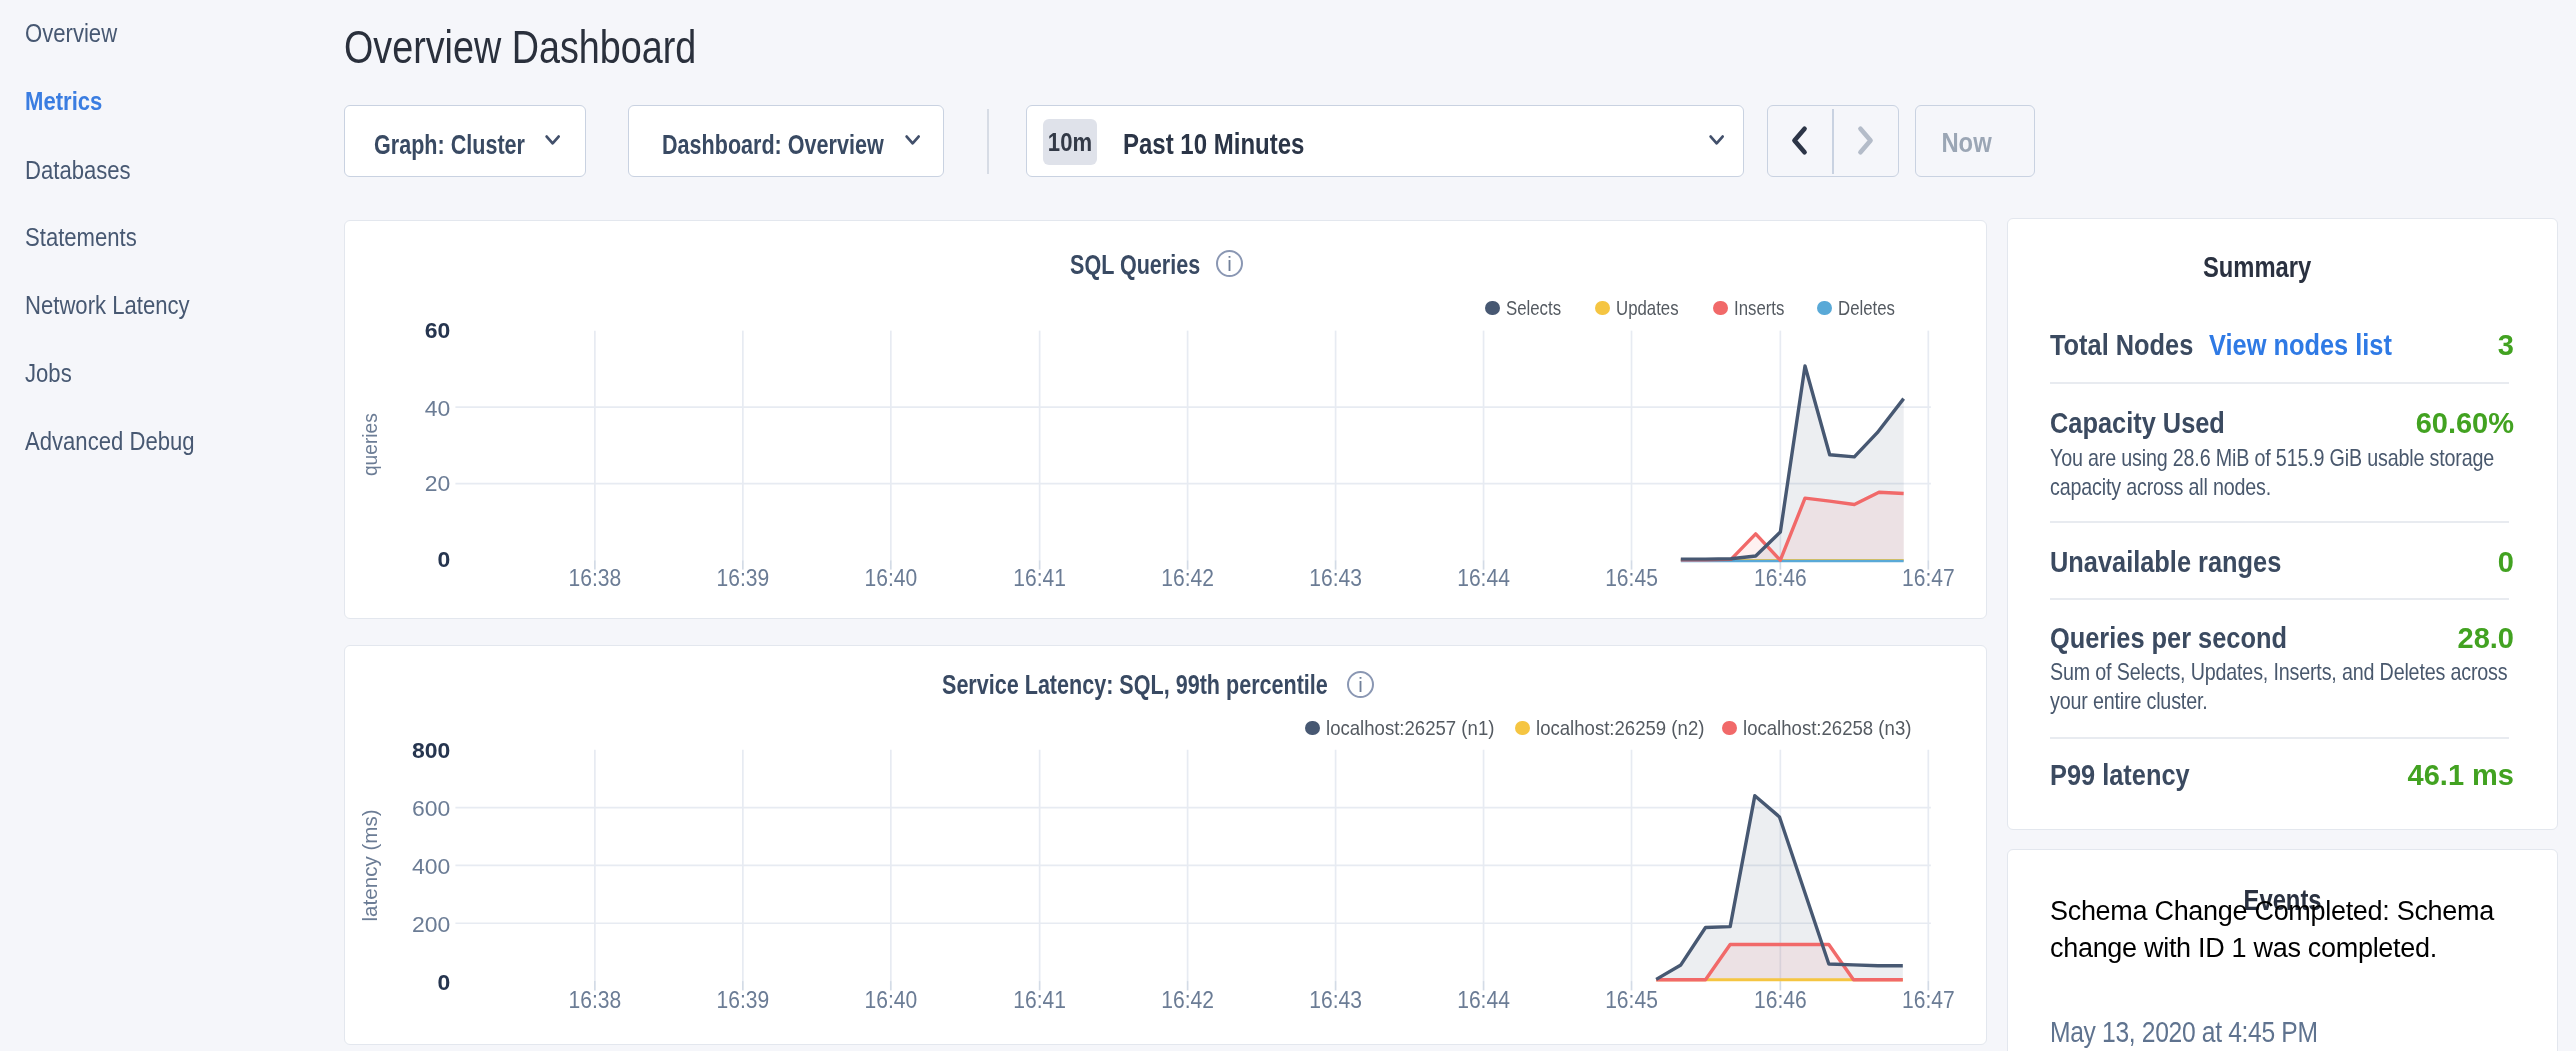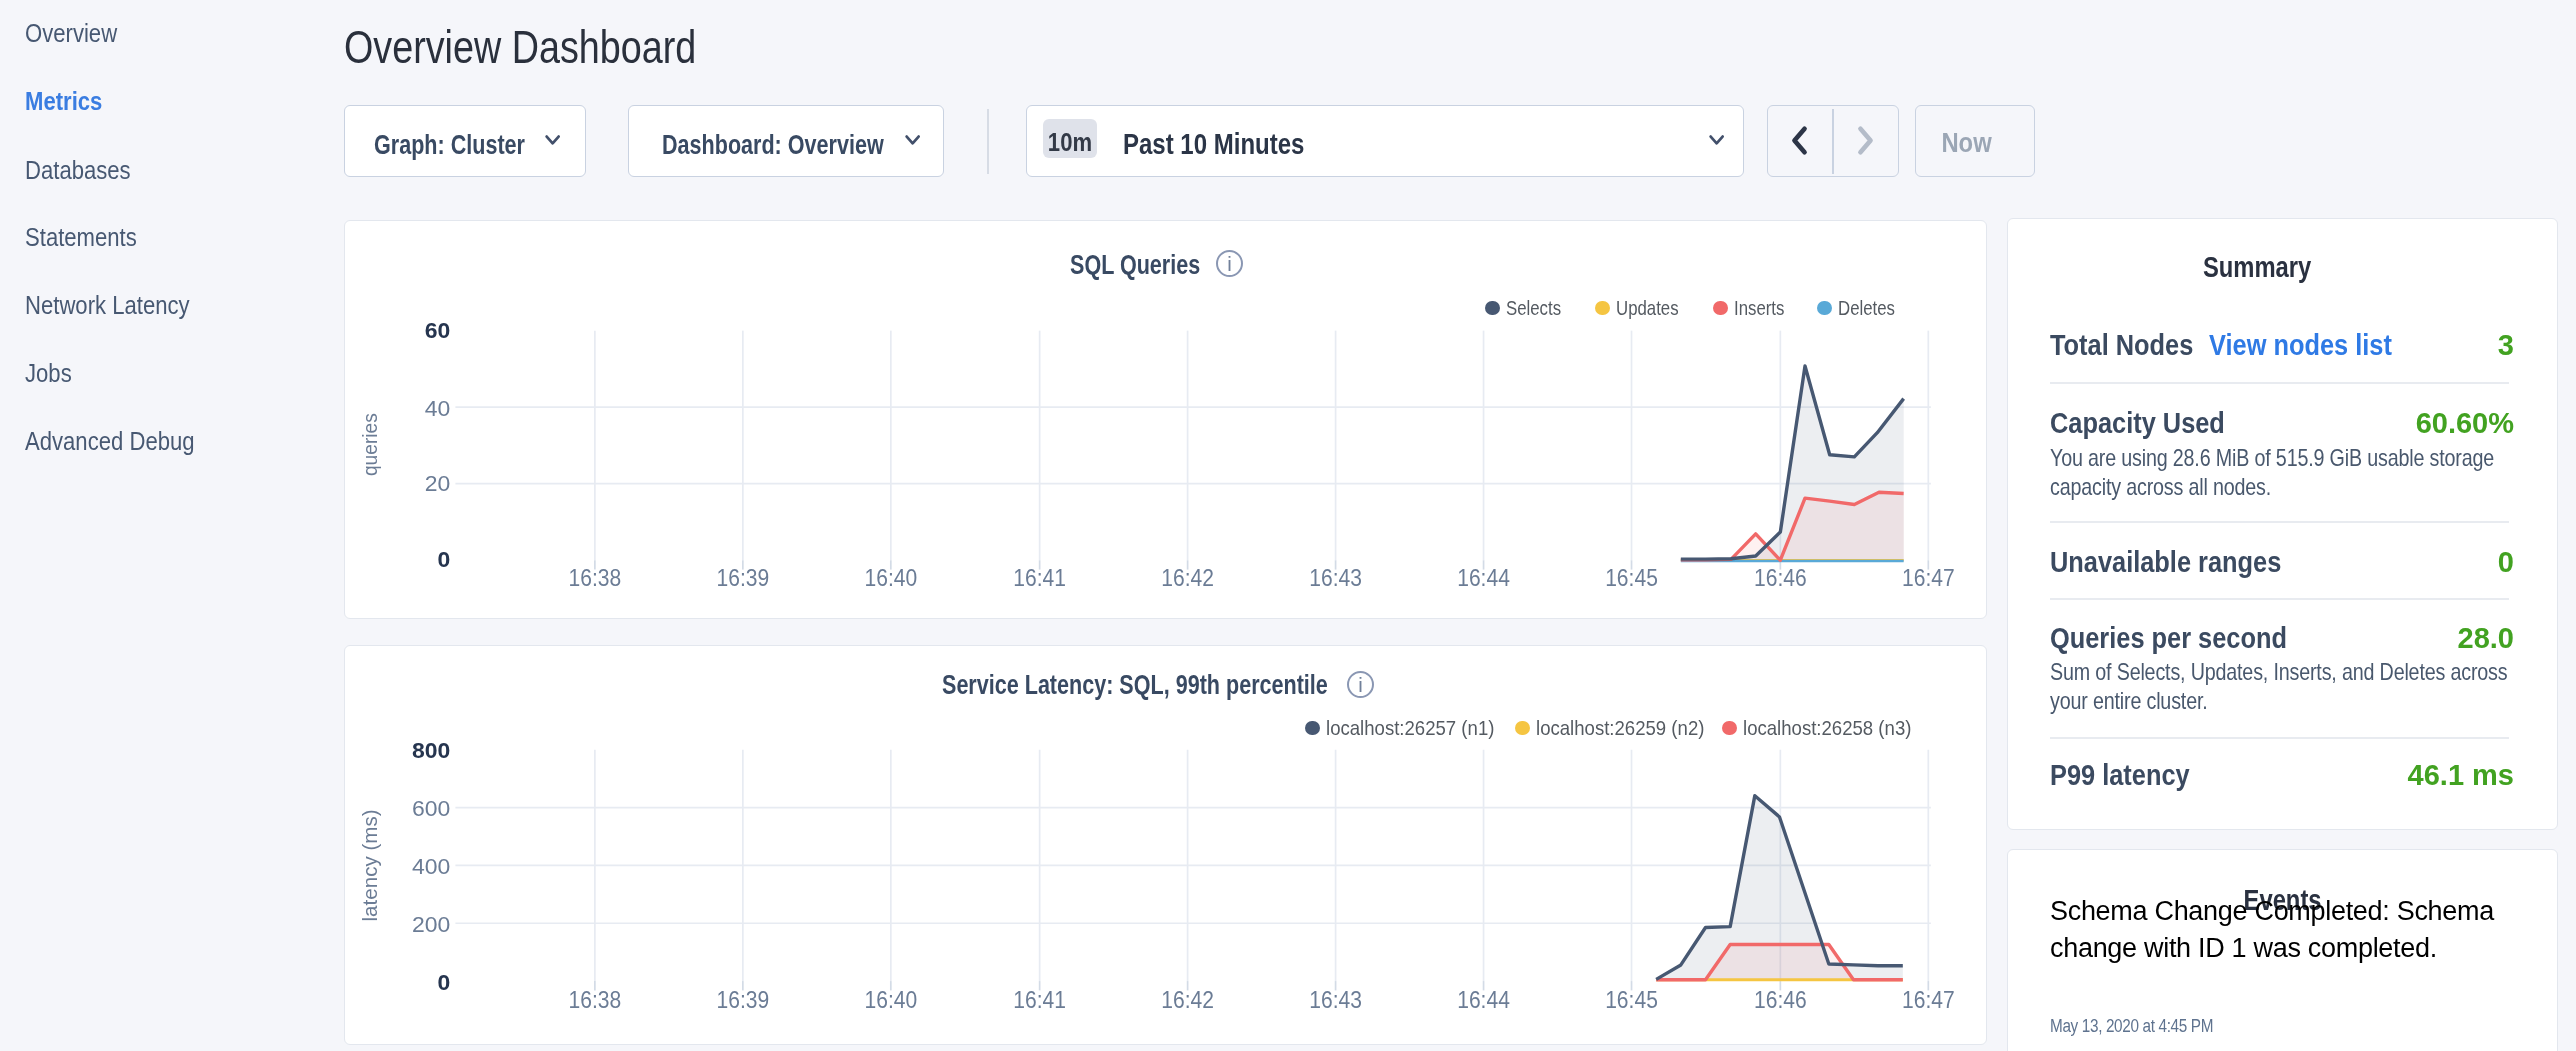--- a/index.html
+++ b/index.html
@@ -64,21 +64,21 @@
 
 <div class="ctl" style="left:628px; width:316px;"></div>
 <div class="abs ctltext sx77" style="left:662px; top:129px;">Dashboard: Overview</div>
 <svg class="abs" style="left:905px; top:134px;" width="15.3" height="13.6" viewBox="0 0 18 16">
     <path d="M2 3 L9 11 L16 3" fill="none" stroke="#42506b" stroke-width="3.2" stroke-linecap="round" stroke-linejoin="round"></path>
   </svg>
 
 <div class="abs" style="left:987px; top:109px; height:65px; width:1.7px; background:#d7dce5;"></div>
 
 <div class="ctl" style="left:1026px; width:718px;"></div>
-<div class="abs" style="left:1043px; top:119px; width:54px; height:39px; background:#dfe2ea; border-radius:6px;">
+<div class="abs" style="left:1043px; top:119px; width:54px; height:46px; background:#dfe2ea; border-radius:6px;">
     <span class="abs" style="left:0; width:54px; text-align:center; line-height:46px; font-size:26px; font-weight:bold; color:#333a47; display:inline-block; transform:scaleX(0.85);">10m</span>
   </div>
 <div class="abs sx80" style="left:1123px; top:127px; font-size:30px; font-weight:bold; color:#2b3547;">Past 10 Minutes</div>
 <svg class="abs" style="left:1709px; top:134px;" width="15.3" height="13.6" viewBox="0 0 18 16">
     <path d="M2 3 L9 11 L16 3" fill="none" stroke="#42506b" stroke-width="3.2" stroke-linecap="round" stroke-linejoin="round"></path>
   </svg>
 
 <div class="ctl" style="left:1767px; width:132px; background:#f5f6fa;"></div>
 <div class="abs" style="left:1832px; top:109px; width:1.7px; height:65px; background:#c9d2e1;"></div>
 <svg class="abs" style="left:1786px; top:122px;" width="27" height="37" viewBox="0 0 32 44">
@@ -238,14 +238,14 @@
 <div class="rowval" style="top:622px;">28.0</div>
 <div class="rowpara" style="top:657px;">Sum of Selects, Updates, Inserts, and Deletes across<br>your entire cluster.</div>
 <div class="divline" style="top:737px;"></div>
 
 <div class="rowlab" style="top:759px;">P99 latency</div>
 <div class="rowval" style="top:759px;">46.1 ms</div>
 
 <div class="panel" style="left:2007px; top:849px; width:551px; height:255px;"></div>
 <div class="abs sumhead" style="left:2007px; top:884px; width:551px;"><span>Events</span></div>
 <div class="abs" style="left:2050px; top:893px; font-size:27px; letter-spacing:-0.3px; color:#000000; line-height:37px;">Schema Change Completed: Schema<br>change with ID 1 was completed.</div>
-<div class="abs" style="left:2050px; top:1016px; font-size:18px; letter-spacing:-0.4px; color:#5f738f;"><span class="sx85">May 13, 2020 at 4:45 PM</span></div>
+<div class="abs" style="left:2050px; top:1016px; font-size:29px; letter-spacing:-0.4px; color:#5f738f;"><span class="sx85">May 13, 2020 at 4:45 PM</span></div>
 
 
 </body></html>

